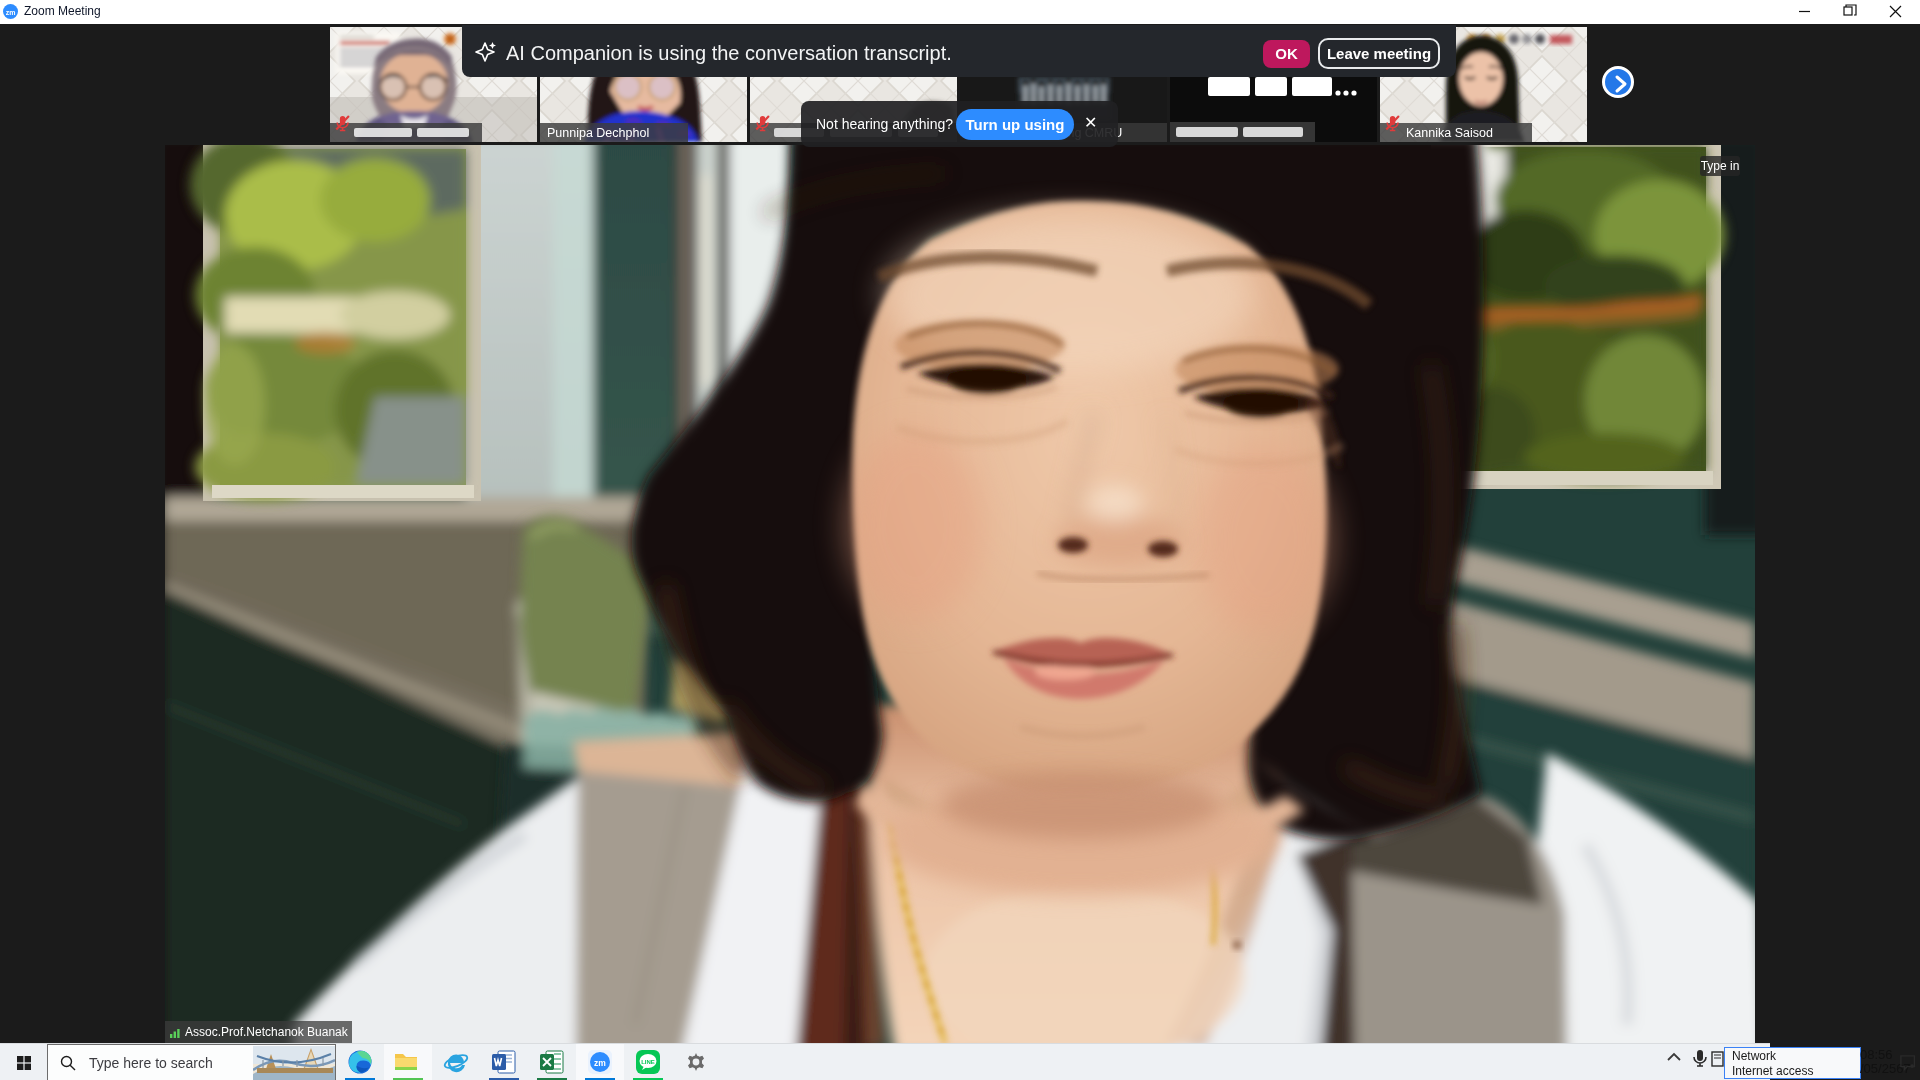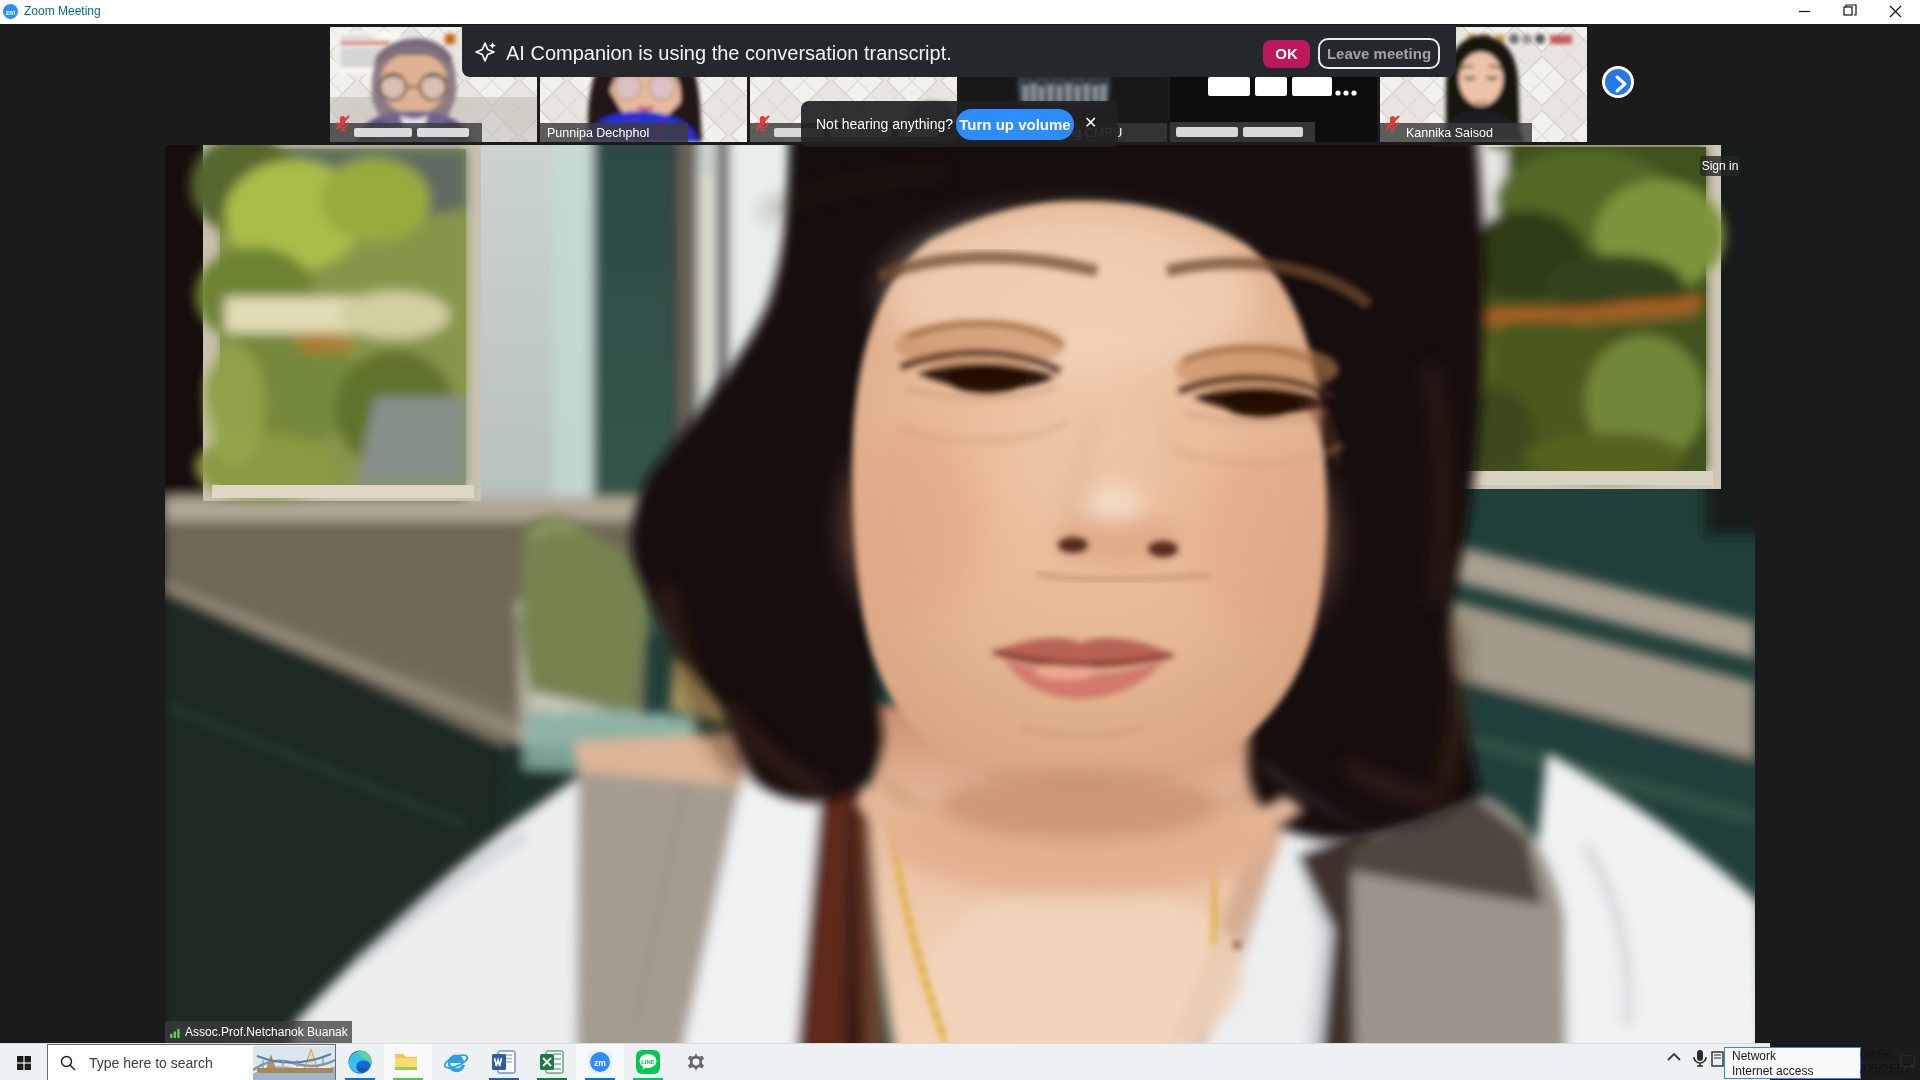--- a/index.html
+++ b/index.html
@@ -1,33 +1,33 @@
 <!DOCTYPE html>
 <html><head>
 <meta charset="utf-8">
 <style>
 * { margin:0; padding:0; box-sizing:border-box; }
 html,body { width:1920px; height:1080px; overflow:hidden; background:#1b1b1b; font-family:"Liberation Sans", sans-serif; }
 .abs { position:absolute; }
 
 #titlebar { position:absolute; left:0; top:0; width:1920px; height:24px; background:#ffffff; }
-#titlebar .ttl { position:absolute; left:24px; top:4px; font-size:12px; color:#0369a1; }
+#titlebar .ttl { position:absolute; left:24px; top:4px; font-size:12px; color:#0f172a; }
 
 #client { position:absolute; left:0; top:24px; width:1920px; height:1019px; background:#1b1b1b; }
 
 .thumb { position:absolute; top:3px; height:115px; width:207px; overflow:hidden; background:#0f0f0f; }
 
 #video { position:absolute; left:165px; top:121px; width:1590px; height:898px; overflow:hidden; background:#20342e; }
 #signin { position:absolute; left:1535px; top:11px; width:40px; height:20px; background:rgba(38,38,38,.8); border-radius:3px; color:#fff; font-size:12px; text-align:center; line-height:20px; }
 #vname { position:absolute; left:0px; top:876px; height:22px; background:rgba(60,60,60,.75); color:#fff; font-size:12px; line-height:22px; padding:0 4px 0 20px; }
 
 #notif { position:absolute; left:462px; top:1px; width:994px; height:52px; background:#24272c; border-radius:0 0 8px 8px; }
 #notif .txt { position:absolute; left:44px; top:17px; font-size:20px; color:#f2f3f4; }
 #okbtn { position:absolute; left:801px; top:15px; width:47px; height:28px; background:#be185d; border-radius:8px; color:#fff; font-size:15px; font-weight:bold; text-align:center; line-height:28px; }
-#leavebtn { position:absolute; left:856px; top:13px; width:122px; height:31px; background:#24272c; border:2px solid #e8eaec; border-radius:10px; color:#a3a3a3; font-size:15px; font-weight:bold; text-align:center; line-height:27px; }
+#leavebtn { position:absolute; left:856px; top:13px; width:122px; height:31px; background:#24272c; border:2px solid #e8eaec; border-radius:10px; color:#ffffff; font-size:15px; font-weight:bold; text-align:center; line-height:27px; }
 
 #tooltip { position:absolute; left:801px; top:77px; width:317px; height:46px; background:rgba(33,33,35,.92); border-radius:8px; }
 #tooltip .tt { position:absolute; left:15px; top:15px; font-size:14px; color:#fff; }
 #tvol { position:absolute; left:155px; top:8px; width:118px; height:31px; background:#2d8cff; border-radius:16px; color:#fff; font-weight:bold; font-size:15px; text-align:center; line-height:31px; }
 #tclose { position:absolute; left:283px; top:12px; font-size:16px; color:#fff; }
 
 #arrowbtn { position:absolute; left:1602px; top:42px; width:32px; height:32px; border-radius:50%; background:#2478e8; border:3px solid #fff; }
 
 #taskbar { position:absolute; left:0; top:1043px; width:1770px; height:37px; background:#eef1f4; border-top:1px solid #d9dcdf; box-sizing:border-box; }
 #search { position:absolute; left:47px; top:0px; width:289px; height:37px; background:#fcfdfd; border:1px solid #6c6c6c; }
@@ -451,39 +451,39 @@
     <path d="M872 428 Q915 440 1044 430" stroke="#b5805f" stroke-width="5" fill="none" opacity=".55" filter="url(#b3)"></path>
     <g filter="url(#b3)">
       <path d="M830 506 C864 492 900 489 916 498 C932 489 974 492 1006 509 C978 520 942 524 916 523 C882 524 850 518 830 506 Z" fill="#b25a4e" opacity=".9"></path>
       <path d="M838 513 Q915 544 1000 515 Q968 554 912 554 Q862 552 838 513 Z" fill="#d0766a" opacity=".95"></path>
       <ellipse cx="900" cy="527" rx="30" ry="8" fill="#f2a892" opacity=".9"></ellipse>
       <path d="M828 507 Q915 530 1008 510" stroke="#702a20" stroke-width="5" fill="none" opacity=".85"></path>
       <path d="M855 582 Q915 600 980 582" stroke="#c99a77" stroke-width="8" fill="none" opacity=".45"></path>
     </g>
   </g>
   </svg>
-    <div id="signin">Sign in</div>
+    <div id="signin">Type in</div>
     <div id="vname"><svg style="position:absolute;left:5px;top:6px" width="12" height="11" viewBox="0 0 12 11">
           <rect x="0" y="7" width="2.4" height="4" fill="#5ad05a"></rect>
           <rect x="3.6" y="4.5" width="2.4" height="6.5" fill="#5ad05a"></rect>
           <rect x="7.2" y="2" width="2.4" height="9" fill="#5ad05a"></rect>
         </svg>Assoc.Prof.Netchanok Buanak</div>
   </div>
   <div id="notif">
     <svg class="abs" style="left:13px;top:15px" width="24" height="24" viewBox="0 0 24 24">
       <path d="M10 3 L12.6 9.4 L19 12 L12.6 14.6 L10 21 L7.4 14.6 L1 12 L7.4 9.4 Z" fill="none" stroke="#fff" stroke-width="1.6" stroke-linejoin="round"></path>
       <path d="M17.5 2 L18.6 4.4 L21 5.5 L18.6 6.6 L17.5 9 L16.4 6.6 L14 5.5 L16.4 4.4 Z" fill="#fff"></path>
     </svg>
     <div class="txt">AI Companion is using the conversation transcript.</div>
     <div id="okbtn">OK</div>
     <div id="leavebtn">Leave meeting</div>
   </div>
   <div id="tooltip">
     <div class="tt">Not hearing anything?</div>
-    <div id="tvol">Turn up volume</div>
+    <div id="tvol">Turn up using</div>
     <div id="tclose">✕</div>
   </div>
   <div id="arrowbtn"><svg width="30" height="30" viewBox="0 0 30 30">
         <path d="M12 8 l8 7 l-8 7" fill="none" stroke="#fff" stroke-width="3" stroke-linecap="round" stroke-linejoin="round"></path>
       </svg></div>
 </div>
 <div id="taskbar">
   <svg class="abs" style="left:0;top:0" width="48" height="37" viewBox="0 0 48 37">
     <g fill="#1c1c1c">
         <rect x="17" y="12" width="6.4" height="6.4"></rect>

